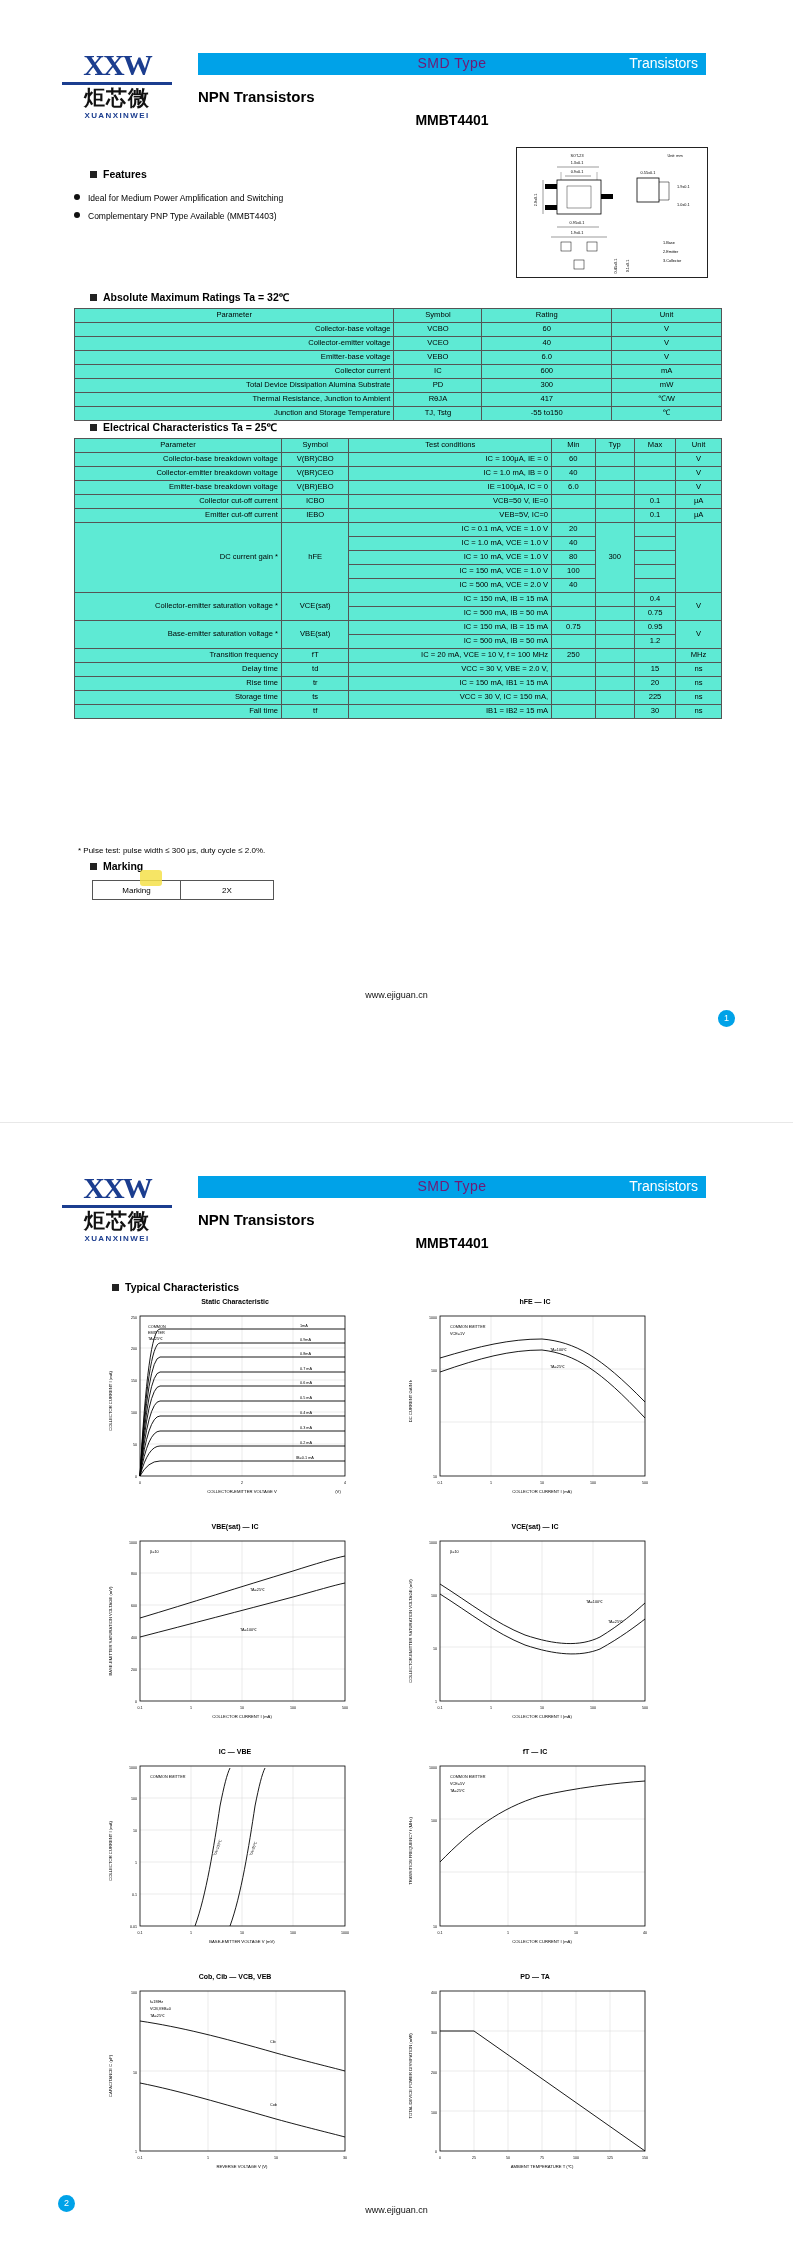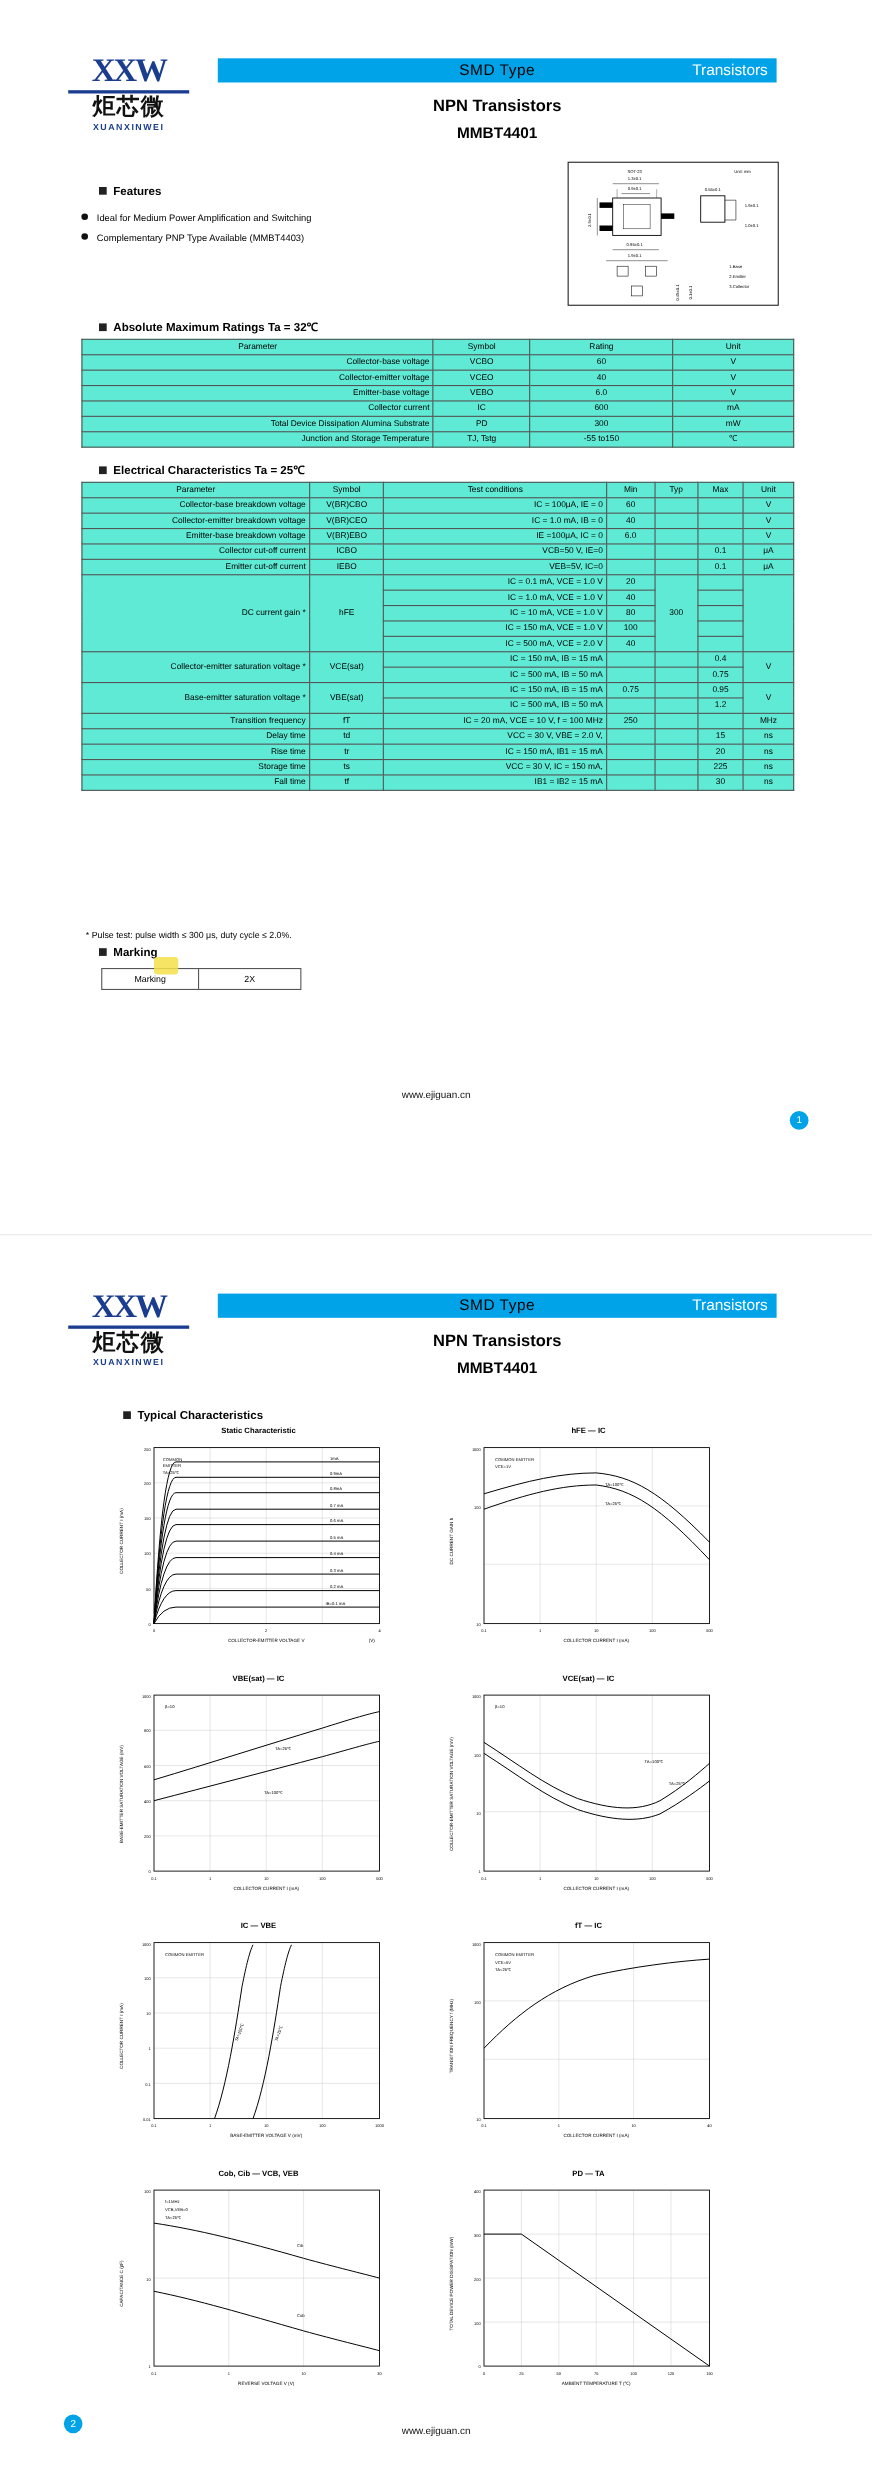--- a/index.html
+++ b/index.html
@@ -34,26 +34,26 @@
   }
   .logo-py { font-size:8px; color:#1b3d8f; letter-spacing:1.4px; margin-top:2px; font-weight:bold;}
   .logo-bar { height:3px; background:#1b3d8f; margin:2px 0 2px; }
 
   .bluebar {
     position:absolute; left:198px; top:53px; width:508px; height:22px;
     background:#00a2e8;
   }
   .bluebar .bb-left {
     position:absolute; left:0; right:0; top:2px; text-align:center;
-    color:#000000; font-size:14px; letter-spacing:.5px;
+    color:#701a75; font-size:14px; letter-spacing:.5px;
   }
   .bluebar .bb-right {
     position:absolute; right:8px; top:2px; color:#fff; font-size:14px;
   }
-  .title1 { position:absolute; left:198px; top:88px; width:508px; text-align:center;
+  .title1 { position:absolute; left:198px; top:88px; width:508px; 
             font-size:15px; font-weight:bold; }
   .title2 { position:absolute; left:198px; top:112px; width:508px; text-align:center;
             font-size:14px; font-weight:bold; }
 
   
   .sec {
     position:absolute; font-size:10.5px; font-weight:bold;padding-left:30px;
   }
   .sec .sq { display:inline-block; width:7px; height:7px; background:#222; margin-right:6px; }
 
@@ -234,20 +234,26 @@
           <td class="l">Collector current</td>
           <td>IC</td>
           <td>600</td>
           <td>mA</td>
         </tr>
       <tr>
           <td class="l">Total Device Dissipation Alumina Substrate</td>
           <td>PD</td>
           <td>300</td>
           <td>mW</td>
+        </tr>
+      <tr>
+          <td class="l">Thermal Resistance, Junction to  Ambient</td>
+          <td>RθJA</td>
+          <td>417</td>
+          <td>℃/W</td>
         </tr>
       <tr>
           <td class="l">Junction and Storage Temperature</td>
           <td>TJ, Tstg</td>
           <td>-55 to150</td>
           <td>℃</td>
         </tr>
     </tbody>
   </table>
 

